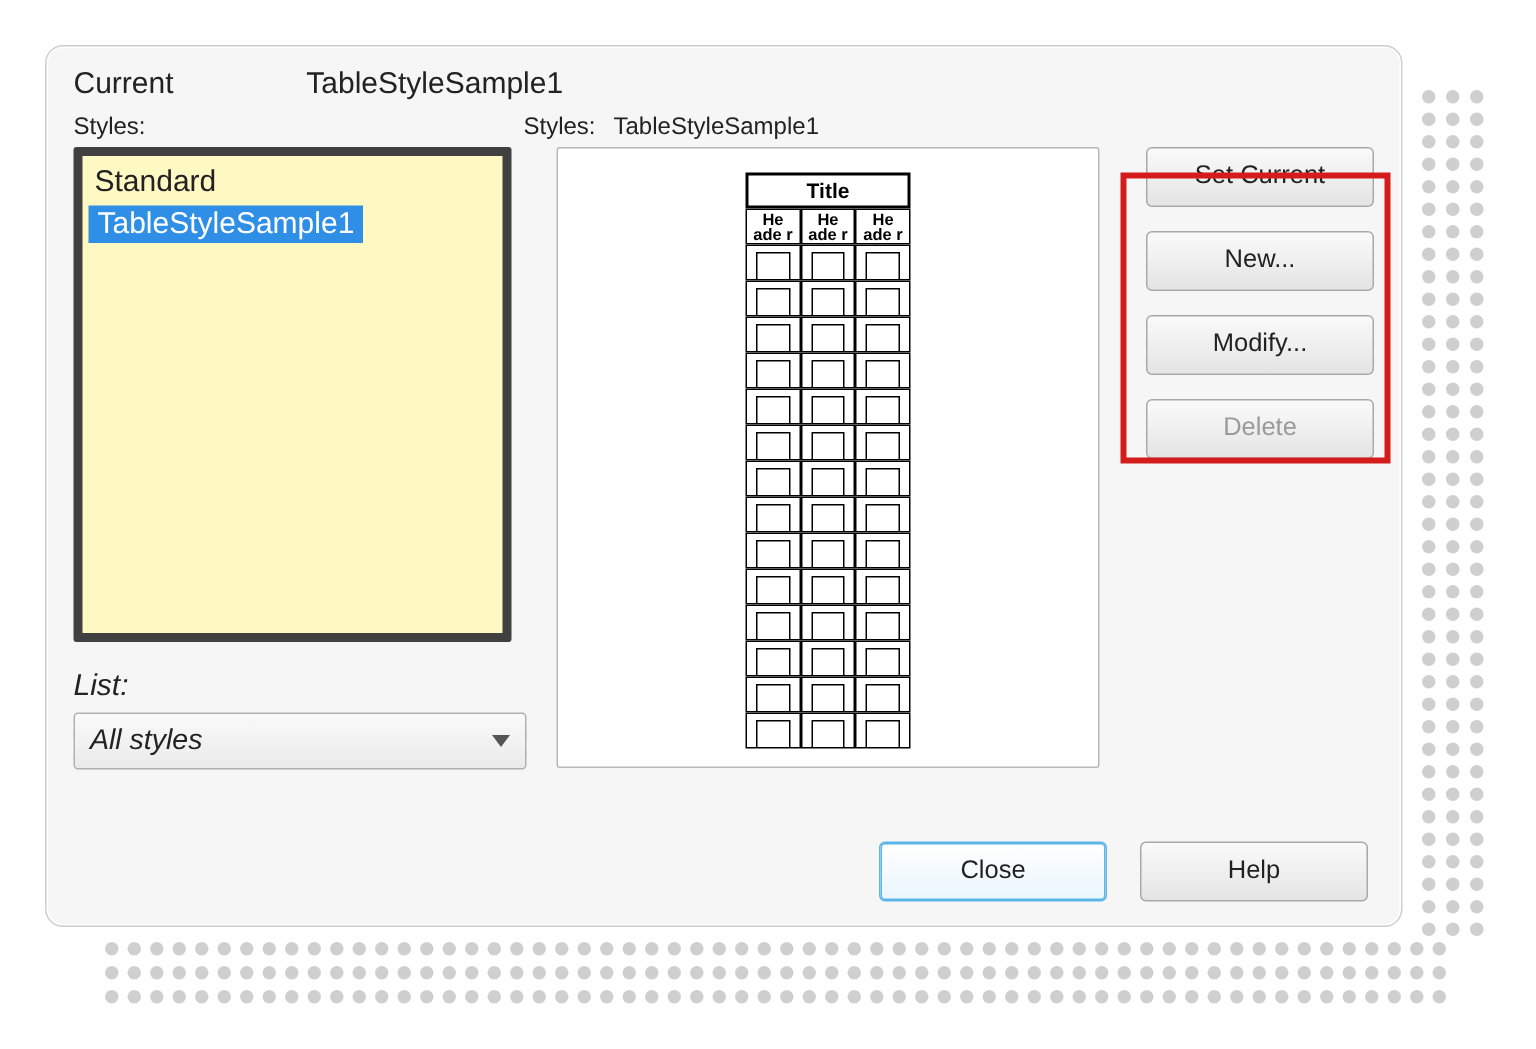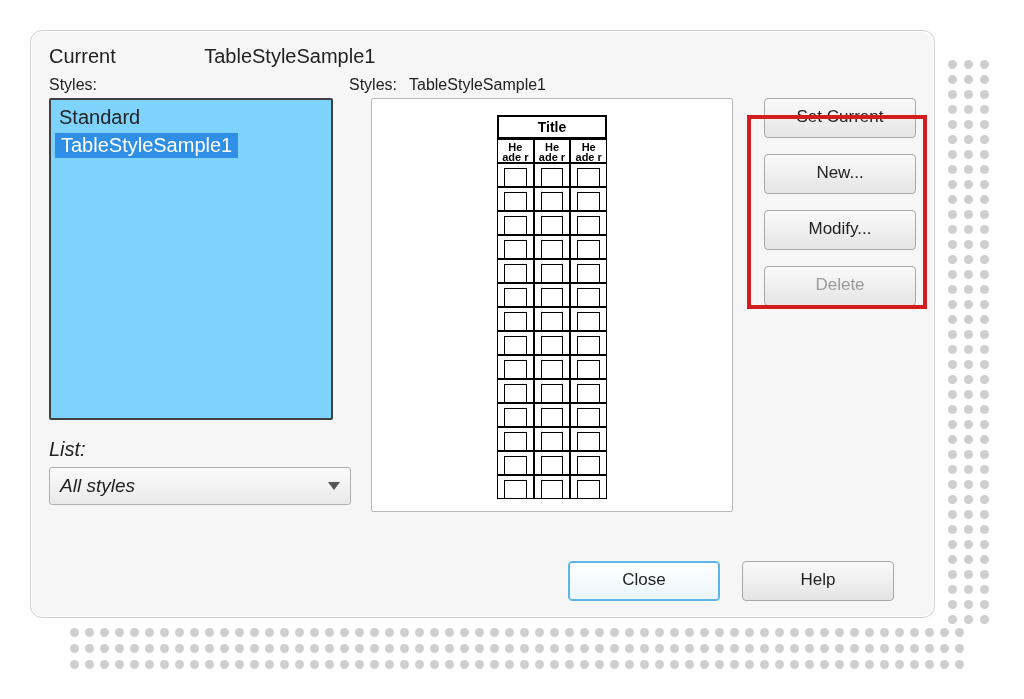--- a/index.html
+++ b/index.html
@@ -52,22 +52,22 @@
   .row-headers .styles-lbl { width: 300px; }
   .row-headers .preview-lbl { margin-left: 0; }
   .row-headers .preview-name { margin-left: 12px; }
   .middle {
     display: flex;
     gap: 20px;
   }
   .styles-list {
     width: 280px;
     height: 310px;
-    background: #7dd3fc;
-    border: 2px solid #404040;
+    background: #fef9c3;
+    border: 6px solid #404040;
     border-radius: 2px;
     padding: 4px 0;
     overflow: hidden;
   }
   .styles-list .item {
     padding: 2px 8px;
     font-size: 20px;
   }
   .styles-list .item.selected {
     background: #2f8fe6;
@@ -136,21 +136,21 @@
     padding: 0 10px;
     font-size:19px;
     cursor:pointer;
     gap:28px;
   }
   .caret {
     width:0;height:0;border-left:6px solid transparent;border-right:6px solid transparent;border-top:8px solid #555;
   }
   .bottom-row {
     position:absolute;
-    right: 40px;
+    right: 22px;
     bottom: 16px;
     display:flex;
     gap: 22px;
   }
 
   
   .mini {
     width: 110px;
     font-size: 10px;
     text-align:center;

